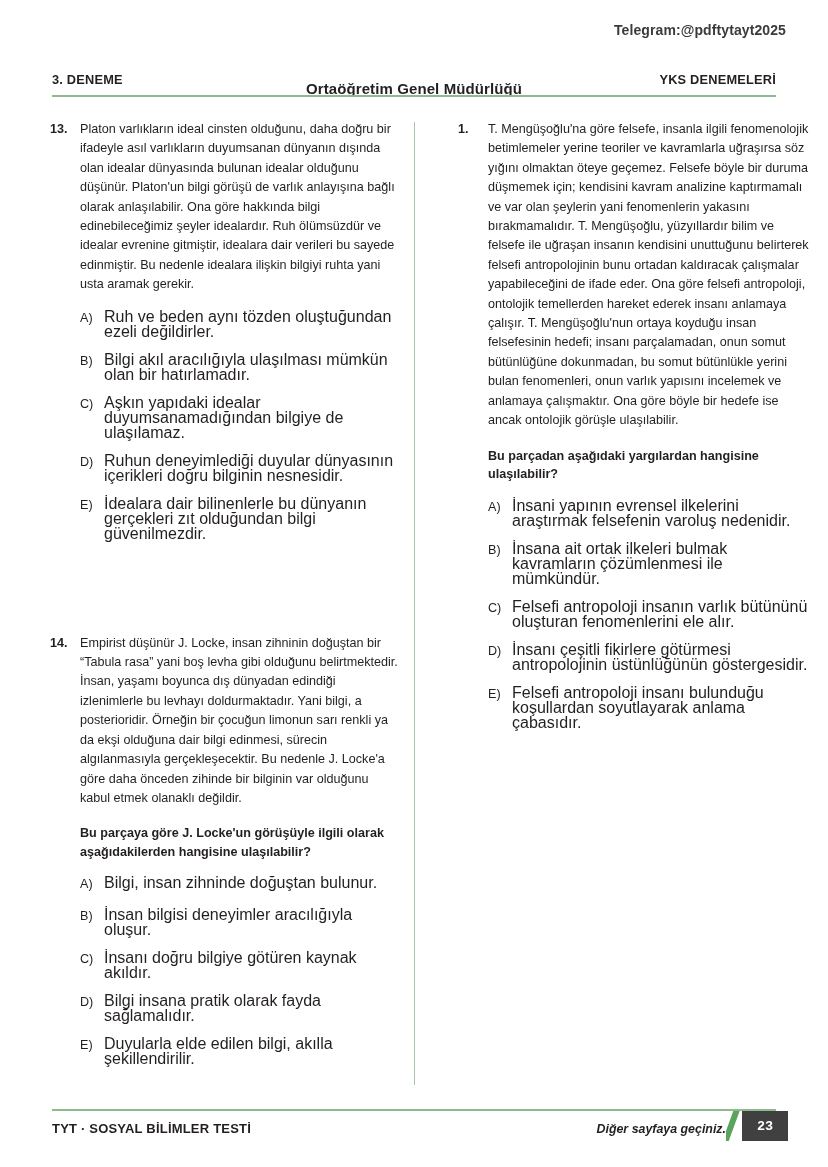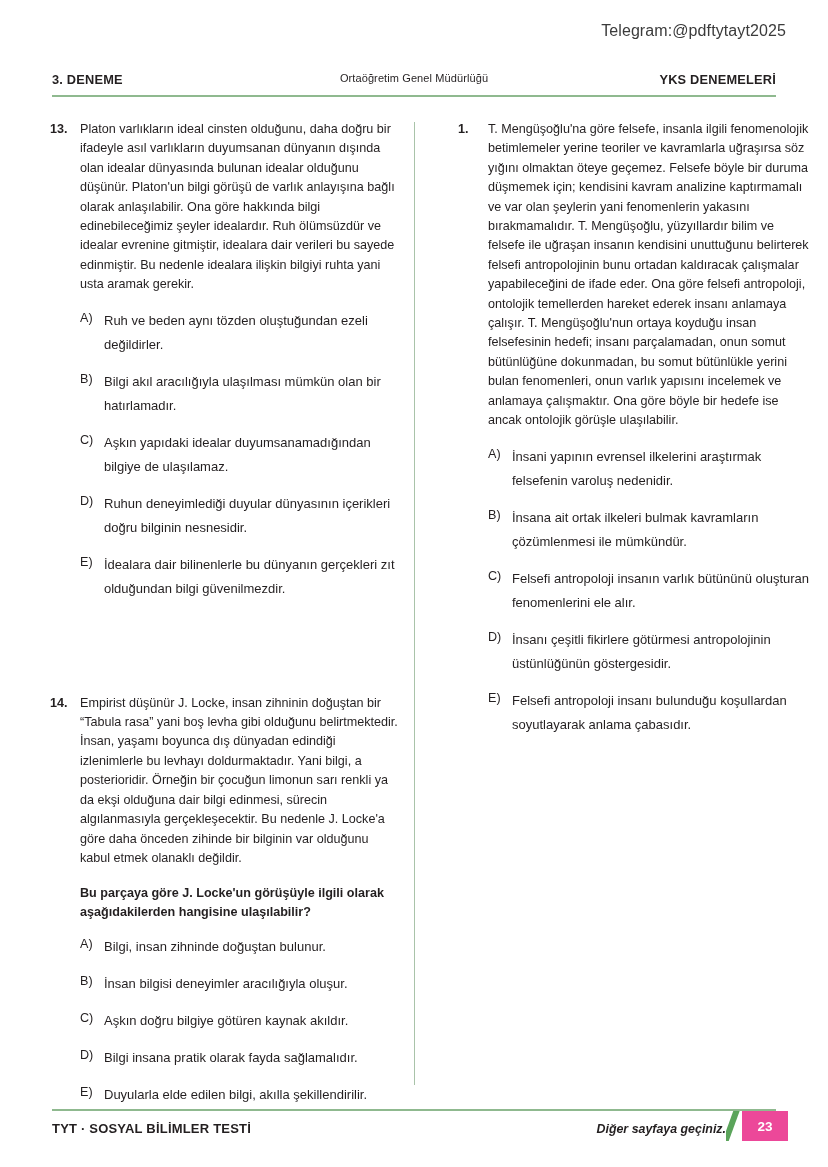--- a/index.html
+++ b/index.html
@@ -17,24 +17,25 @@
     font-family: "Liberation Sans", sans-serif;
     color: #231f20;
     box-sizing: border-box;
   }
 
   
   .watermark {
     position: absolute;
     top: 22px;
     right: 42px;
-    font-size: 16px;
+    font-size: 14px;
     color: #3b3b3b;
     letter-spacing: 0.1px;
     white-space: nowrap;
+    font-weight: bold;
   }
 
   
   .header {
     position: absolute;
     top: 72px;
     left: 52px;
     right: 52px;
     height: 26px;
   }
@@ -42,24 +43,24 @@
     position: absolute;
     left: 0;
     top: 0;
     font-size: 12.8px;
     font-weight: bold;
     letter-spacing: 0.2px;
   }
   .header-center {
     position: absolute;
     left: 50%;
-    top: 0;
+    top: 8px;
     transform: translateX(-50%);
-    font-size: 11px;
-    font-weight: normal;
+    font-size: 15px;
+    font-weight: bold;
     letter-spacing: 0.1px;
   }
   .header-right {
     position: absolute;
     right: 0;
     top: 0;
     font-size: 12.8px;
     font-weight: bold;
     letter-spacing: 0.2px;
   }
@@ -127,22 +128,22 @@
     align-items: flex-start;
     margin-bottom: 13px;
   }
   .opt-letter {
     flex: 0 0 24px;
     font-size: 12.6px;
     line-height: 19px;
   }
   .opt-text {
     flex: 1 1 auto;
-    font-size: 13px;
-    line-height: 24px;
+    font-size: 16px;
+    line-height: 15px;
   }
   .spacer-q13-q14 { height: 80px; }
 
   
   .footer-rule {
     position: absolute;
     bottom: 56px;
     left: 52px;
     right: 52px;
     height: 2px;
@@ -171,27 +172,28 @@
     font-style: italic;
     font-weight: bold;
     white-space: nowrap;
   }
   .page-badge {
     position: absolute;
     right: 0;
     top: -6px;
     width: 46px;
     height: 30px;
-    background: #ec4899;
+    background: #404040;
     color: #ffffff;
     font-size: 13.5px;
     font-weight: bold;
     display: flex;
     align-items: center;
     justify-content: center;
+    font-family: Liberation Mono, monospace;
   }
   .badge-slash {
     position: absolute;
     right: 46px;
     top: -6px;
     width: 16px;
     height: 30px;
     overflow: hidden;
   }
   .badge-slash span {
@@ -265,21 +267,21 @@
         <div class="option">
           <div class="opt-letter">A)</div>
           <div class="opt-text">Bilgi, insan zihninde doğuştan bulunur.</div>
         </div>
         <div class="option">
           <div class="opt-letter">B)</div>
           <div class="opt-text">İnsan bilgisi deneyimler aracılığıyla oluşur.</div>
         </div>
         <div class="option">
           <div class="opt-letter">C)</div>
-          <div class="opt-text">Aşkın doğru bilgiye götüren kaynak akıldır.</div>
+          <div class="opt-text">İnsanı doğru bilgiye götüren kaynak akıldır.</div>
         </div>
         <div class="option">
           <div class="opt-letter">D)</div>
           <div class="opt-text">Bilgi insana pratik olarak fayda sağlamalıdır.</div>
         </div>
         <div class="option">
           <div class="opt-letter">E)</div>
           <div class="opt-text">Duyularla elde edilen bilgi, akılla şekillendirilir.</div>
         </div>
       </div>
@@ -287,20 +289,21 @@
 
   </div>
 
   <div class="col col-right">
 
     <div class="question">
       <div class="q-body">
         <div class="q-num">1.</div>
         <div class="q-text">T. Mengüşoğlu'na göre felsefe, insanla ilgili fenomenolojik betimlemeler yerine teoriler ve kavramlarla uğraşırsa söz yığını olmaktan öteye geçemez. Felsefe böyle bir duruma düşmemek için; kendisini kavram analizine kaptırmamalı ve var olan şeylerin yani fenomenlerin yakasını bırakmamalıdır. T. Mengüşoğlu, yüzyıllardır bilim ve felsefe ile uğraşan insanın kendisini unuttuğunu belirterek felsefi antropolojinin bunu ortadan kaldıracak çalışmalar yapabileceğini de ifade eder. Ona göre felsefi antropoloji, ontolojik temellerden hareket ederek insanı anlamaya çalışır. T. Mengüşoğlu'nun ortaya koyduğu insan felsefesinin hedefi; insanı parçalamadan, onun somut bütünlüğüne dokunmadan, bu somut bütünlükle yerini bulan fenomenleri, onun varlık yapısını incelemek ve anlamaya çalışmaktır. Ona göre böyle bir hedefe ise ancak ontolojik görüşle ulaşılabilir.</div>
       </div>
+      <div class="q-prompt">Bu parçadan aşağıdaki yargılardan hangisine ulaşılabilir?</div>
       <div class="options">
         <div class="option">
           <div class="opt-letter">A)</div>
           <div class="opt-text">İnsani yapının evrensel ilkelerini araştırmak felsefenin varoluş nedenidir.</div>
         </div>
         <div class="option">
           <div class="opt-letter">B)</div>
           <div class="opt-text">İnsana ait ortak ilkeleri bulmak kavramların çözümlenmesi ile mümkündür.</div>
         </div>
         <div class="option">

